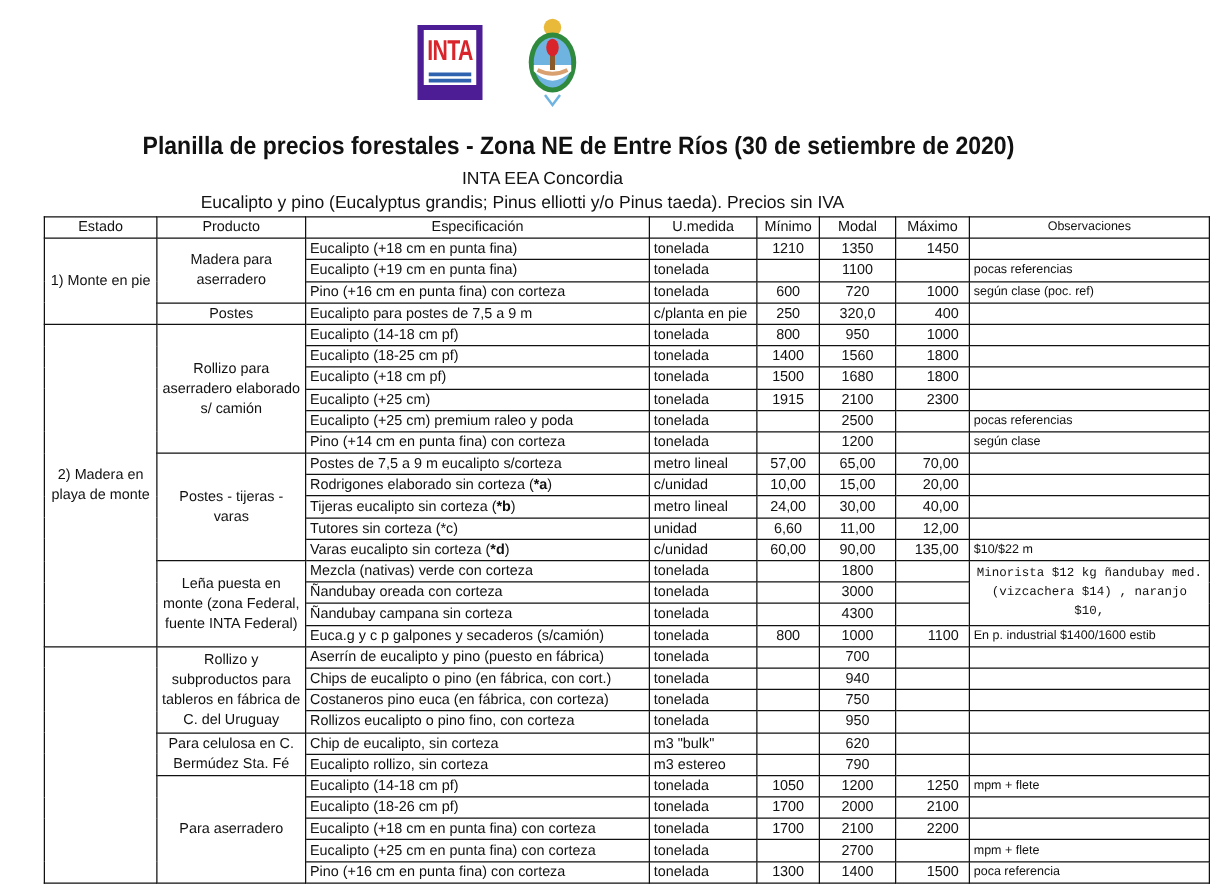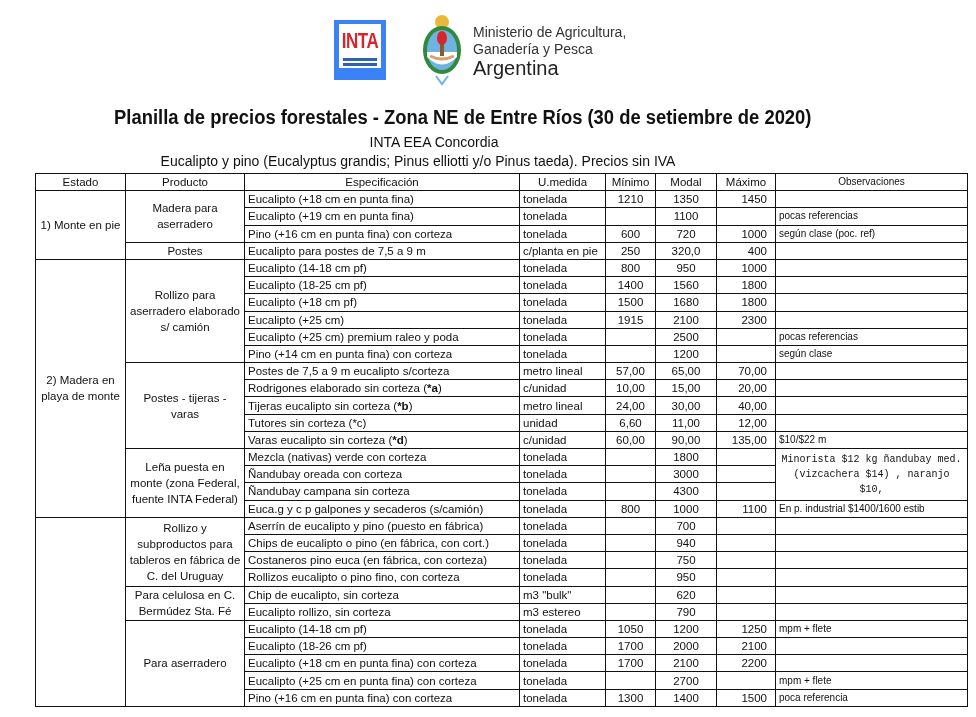--- a/index.html
+++ b/index.html
@@ -1,18 +1,18 @@
 <!DOCTYPE html>
 <html><head>
 <meta charset="utf-8">
 <style>
   html, body { margin:0; padding:0; background:#ffffff; }
   body { width:976px; height:717px; overflow:hidden; position:relative; font-family:"Liberation Sans", sans-serif; color:#111; }
   .logos { position:absolute; left:0; top:0; width:976px; height:100px; }
-  .inta-logo { position:absolute; left:334px; top:20px; width:52px; height:60px; background:#3b82f6; }
+  .inta-logo { position:absolute; left:334px; top:20px; width:52px; height:60px; background:#4c1d95; }
   .inta-inner { position:absolute; left:5px; top:4px; width:42px; height:44px; background:#fff; }
   .inta-text { position:absolute; left:0; top:4px; width:42px; text-align:center; color:#d8242a; font-weight:bold; font-size:17px; letter-spacing:-0.5px; font-family:"Liberation Sans", sans-serif; transform:scaleY(1.35); transform-origin:top; }
   .inta-stripe { position:absolute; left:4px; width:34px; height:3px; background:#2f63b0; }
   .escudo { position:absolute; left:420px; top:12px; width:44px; height:76px; }
   .ministerio { position:absolute; left:473px; top:24px; line-height:17px; color:#333; }
   .min-line { font-size:14px; }
   .min-country { font-size:20px; margin-top:2px; color:#222; }
   .title { position:absolute; left:0; width:1006px; text-align:center; top:106px; font-weight:bold; font-size:20px; transform:scaleX(0.92); transform-origin:left; }
   .subtitle { position:absolute; left:0; width:868px; text-align:center; top:134px; font-size:14px; }
   .subtitle2 { position:absolute; left:0; width:836px; text-align:center; top:153px; font-size:14px; }
@@ -39,25 +39,20 @@
   <svg class="escudo" viewBox="0 0 44 76">
     <circle cx="22" cy="10" r="7" fill="#e9b93a"></circle>
     <ellipse cx="22" cy="38" rx="19" ry="24" fill="#2f8a3d"></ellipse>
     <ellipse cx="22" cy="38" rx="15" ry="20" fill="#6fb3e0"></ellipse>
     <path d="M7 40 L37 40 L37 45 Q22 60 7 45 Z" fill="#ffffff"></path>
     <rect x="20" y="26" width="4" height="18" fill="#8a5a2b"></rect>
     <ellipse cx="22" cy="26" rx="5" ry="7" fill="#d8242a"></ellipse>
     <path d="M10 44 Q22 50 34 44" stroke="#d9a070" stroke-width="3" fill="none"></path>
     <path d="M16 64 L22 72 L28 64" stroke="#6fb3e0" stroke-width="2" fill="none"></path>
   </svg>
-  <div class="ministerio">
-    <div class="min-line">Ministerio de Agricultura,</div>
-    <div class="min-line">Ganadería y Pesca</div>
-    <div class="min-country">Argentina</div>
-  </div>
 </div>
 
 <div class="title">Planilla de precios forestales - Zona NE de Entre Ríos (30 de setiembre de 2020)</div>
 <div class="subtitle">INTA EEA Concordia</div>
 <div class="subtitle2">Eucalipto y pino (Eucalyptus grandis; Pinus elliotti y/o Pinus taeda). Precios sin IVA</div>
 
 <table class="grid">
   <colgroup>
     <col style="width:90px">
       <col style="width:119px">

